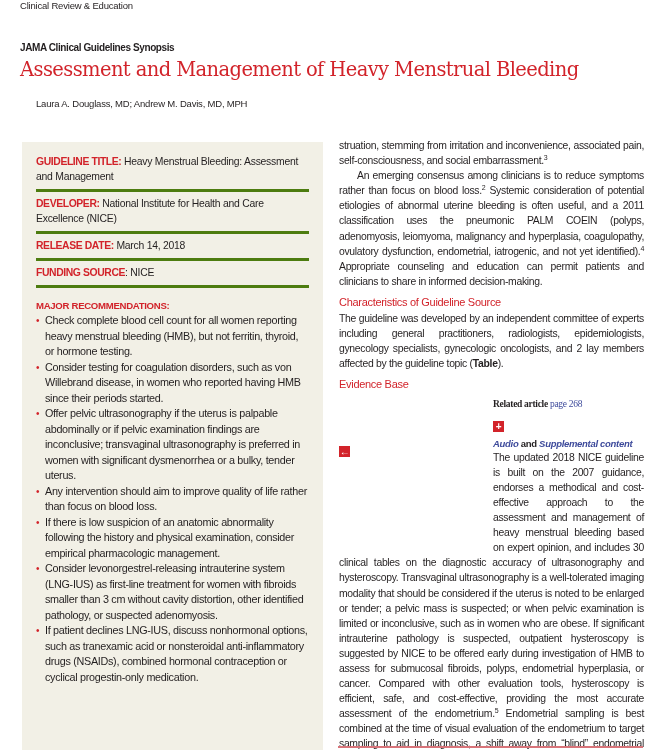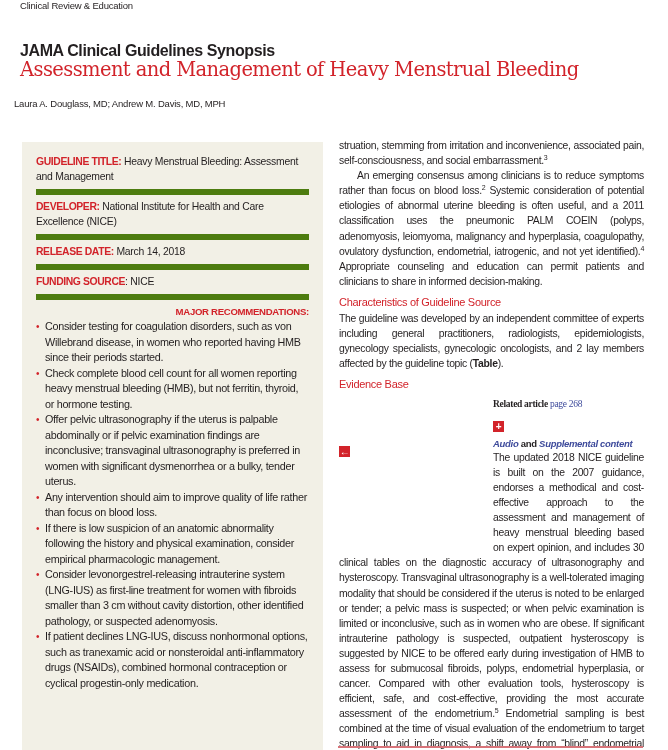--- a/index.html
+++ b/index.html
@@ -1,28 +1,28 @@
 <!DOCTYPE html>
 <html><head>
 <meta charset="utf-8">
 <style>
   html, body { margin: 0; padding: 0; background: #ffffff; }
   body { width: 668px; height: 750px; overflow: hidden; position: relative;
          font-family: "Liberation Sans", sans-serif; color: #231f20; }
   .section-label { position: absolute; left: 20px; top: 0px; font-size: 9.5px; color: #231f20; letter-spacing: -0.2px; }
-  .series { position: absolute; left: 20px; top: 42px; font-size: 16px; font-weight: bold; letter-spacing: -0.4px; }
+  .series { position: absolute; left: 20px; top: 42px; font-size: 10px; font-weight: bold; letter-spacing: -0.4px; }
   .title { position: absolute; left: 20px; top: 58px; font-family: "DejaVu Serif", serif; font-size: 19.5px; color: #d2232a; letter-spacing: -0.6px; white-space: nowrap; }
-  .authors { position: absolute; left: 14px; top: 98px; font-size: 9.5px; letter-spacing: -0.2px; }
+  .authors { position: absolute; left: 36px; top: 98px; font-size: 9.5px; letter-spacing: -0.2px; }
 
   .box { position: absolute; left: 22px; top: 142px; width: 301px; height: 608px; background: #f2f0e6; }
   .box-inner { padding: 12px 14px 0 14px; font-size: 10.4px; line-height: 15px; letter-spacing: -0.25px; }
-  .field { padding: 4px 0 5px 0; border-bottom: 6px solid #4d7c0f; }
+  .field { padding: 4px 0 5px 0; border-bottom: 3px solid #4d7c0f; }
   .field:first-child { padding-top: 0; }
   .lbl { color: #d2232a; font-weight: bold; letter-spacing: -0.4px; }
-  .recs-title { color: #d2232a; font-weight: bold; font-size: 9.6px; margin-top: 4px; letter-spacing: -0.3px; text-align: right; }
+  .recs-title { color: #d2232a; font-weight: bold; font-size: 9.6px; margin-top: 10px; letter-spacing: -0.3px; }
   ul.recs { list-style: none; margin: 0; padding: 0; }
   ul.recs li { position: relative; padding-left: 9px; font-size: 10.8px; line-height: 15.5px; letter-spacing: -0.3px; }
   ul.recs li::before { content: "\2022"; color: #d2232a; position: absolute; left: 0; top: 0; font-size: 10px; }
 
   .col2 { position: absolute; left: 339px; top: 138px; width: 305px; font-size: 10.4px; line-height: 15.1px; letter-spacing: -0.3px; text-align: justify; }
   .col2 p { margin: 0; }
   .indent { text-indent: 18px; }
   sup { font-size: 7px; line-height: 0; }
   .h2 { color: #d2232a; font-weight: normal; font-size: 11px; margin-top: 6px; margin-bottom: 1px; letter-spacing: -0.3px; }
   .bold { font-weight: bold; }
@@ -53,22 +53,22 @@
       <span class="lbl">DEVELOPER:</span><span> National Institute for Health and Care Excellence (NICE)</span>
     </div>
     <div class="field">
       <span class="lbl">RELEASE DATE:</span><span> March 14, 2018</span>
     </div>
     <div class="field">
       <span class="lbl">FUNDING SOURCE</span><span>: NICE</span>
     </div>
     <div class="recs-title">MAJOR RECOMMENDATIONS:</div>
     <ul class="recs">
+      <li>Check complete blood cell count for all women reporting heavy menstrual bleeding (HMB), but not ferritin, thyroid, or hormone testing.</li>
       <li>Consider testing for coagulation disorders, such as von Willebrand disease, in women who reported having HMB since their periods started.</li>
-      <li>Check complete blood cell count for all women reporting heavy menstrual bleeding (HMB), but not ferritin, thyroid, or hormone testing.</li>
       <li>Offer pelvic ultrasonography if the uterus is palpable abdominally or if pelvic examination findings are inconclusive; transvaginal ultrasonography is preferred in women with significant dysmenorrhea or a bulky, tender uterus.</li>
       <li>Any intervention should aim to improve quality of life rather than focus on blood loss.</li>
       <li>If there is low suspicion of an anatomic abnormality following the history and physical examination, consider empirical pharmacologic management.</li>
       <li>Consider levonorgestrel-releasing intrauterine system (LNG-IUS) as first-line treatment for women with fibroids smaller than 3 cm without cavity distortion, other identified pathology, or suspected adenomyosis.</li>
       <li>If patient declines LNG-IUS, discuss nonhormonal options, such as tranexamic acid or nonsteroidal anti-inflammatory drugs (NSAIDs), combined hormonal contraception or cyclical progestin-only medication.</li>
     </ul>
   </div>
 </div>
 
 <div class="col2">

